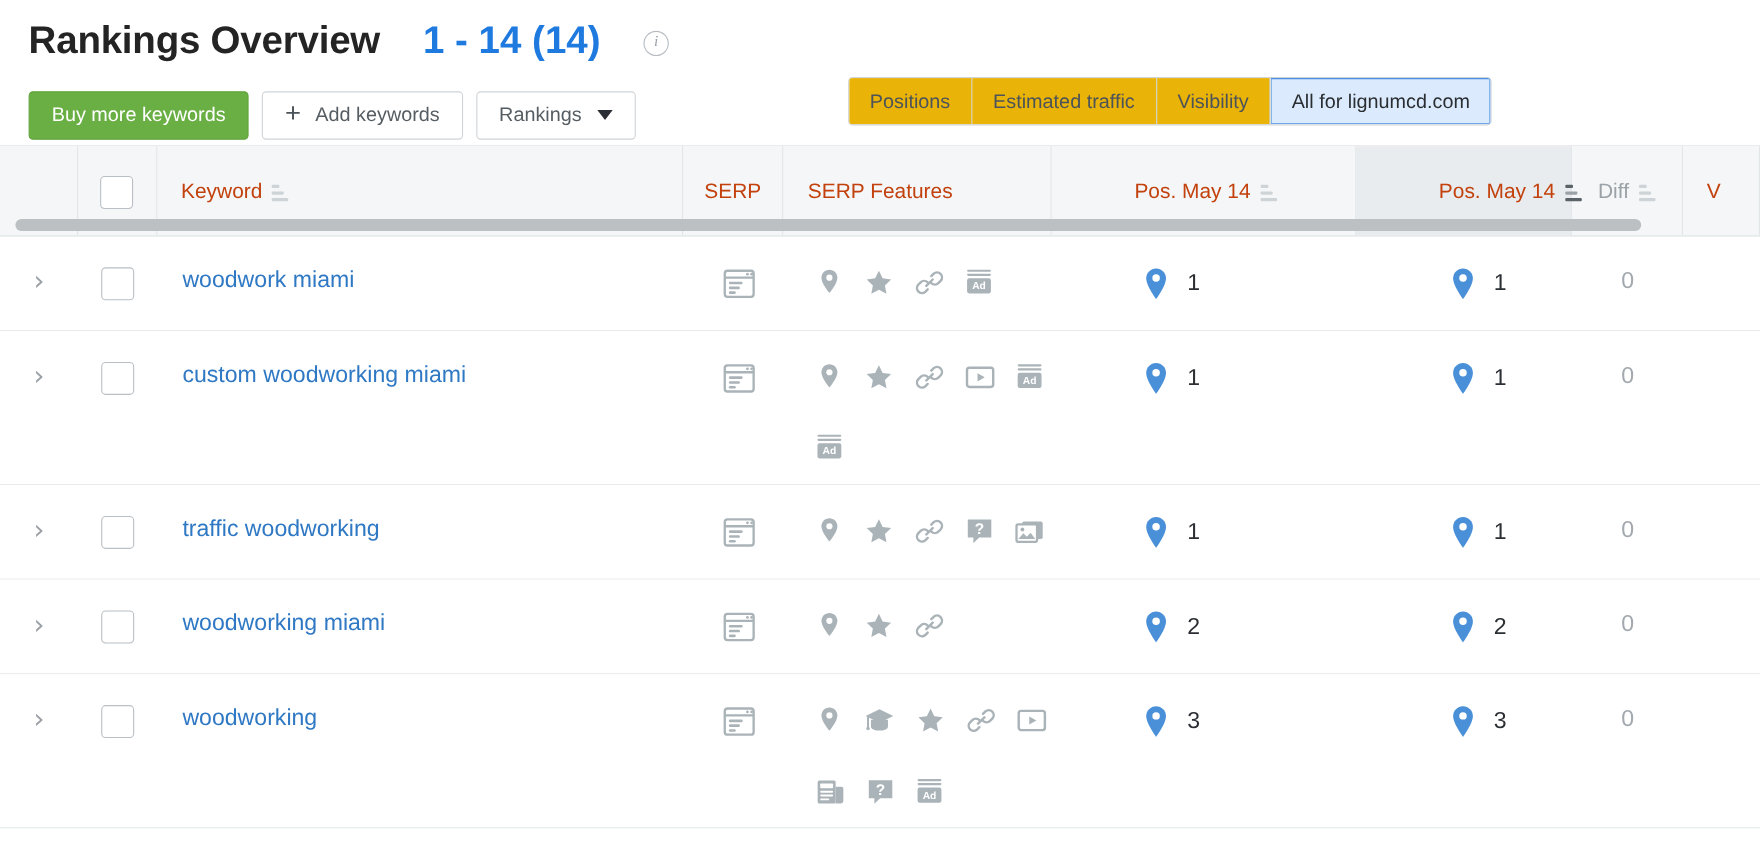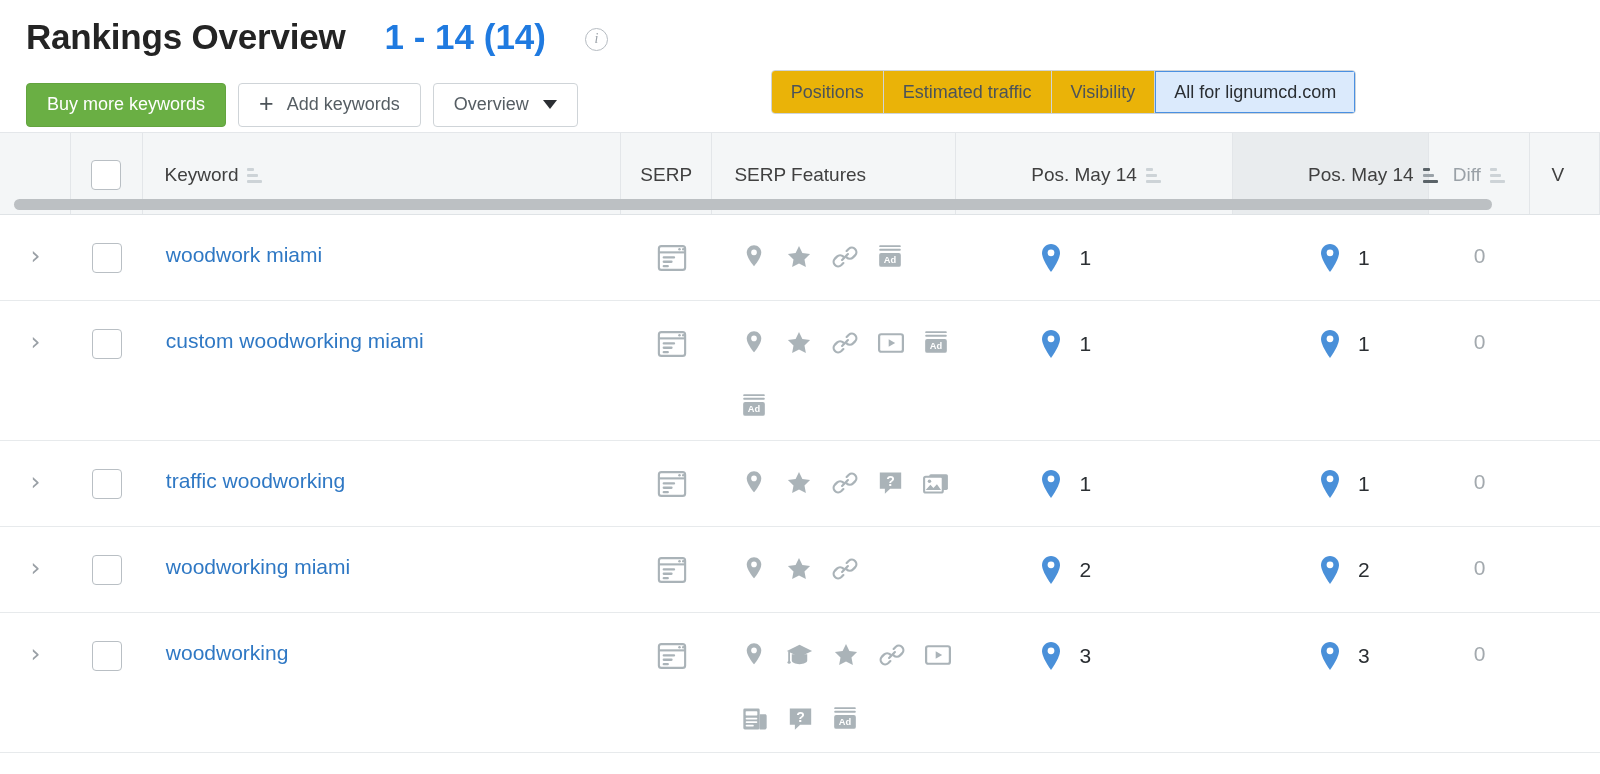--- a/index.html
+++ b/index.html
@@ -145,21 +145,21 @@
     background: #f4f6f7;
     height: 82px;
     border-bottom: 1px solid #dfe3e6;
   }
   .th {
     display: flex;
     align-items: center;
     height: 100%;
     padding-top: 2px;
     font-size: 19px;
-    color: #404040;
+    color: #c2410c;
     border-right: 1px solid #e3e6e9;
     white-space: nowrap;
   }
   .th.highlight { background: #e9ecee; }
   .th .lbl { }
   .sort-icon {
     display: inline-block;
     width: 15px;
     margin-left: 9px;
     position: relative;
@@ -270,21 +270,21 @@
 
   <div class="toolbar">
     <div class="btn btn-green">
       <span>Buy more keywords</span>
     </div>
     <div class="btn btn-outline">
       <span class="plus-icon">+</span>
       <span>Add keywords</span>
     </div>
     <div class="btn btn-outline">
-      <span>Overview</span>
+      <span>Rankings</span>
       <span class="caret-icon"></span>
     </div>
 
     <div class="segmented">
       <div class="seg">
         <span>Positions</span>
       </div>
       <div class="seg">
         <span>Estimated traffic</span>
       </div>

